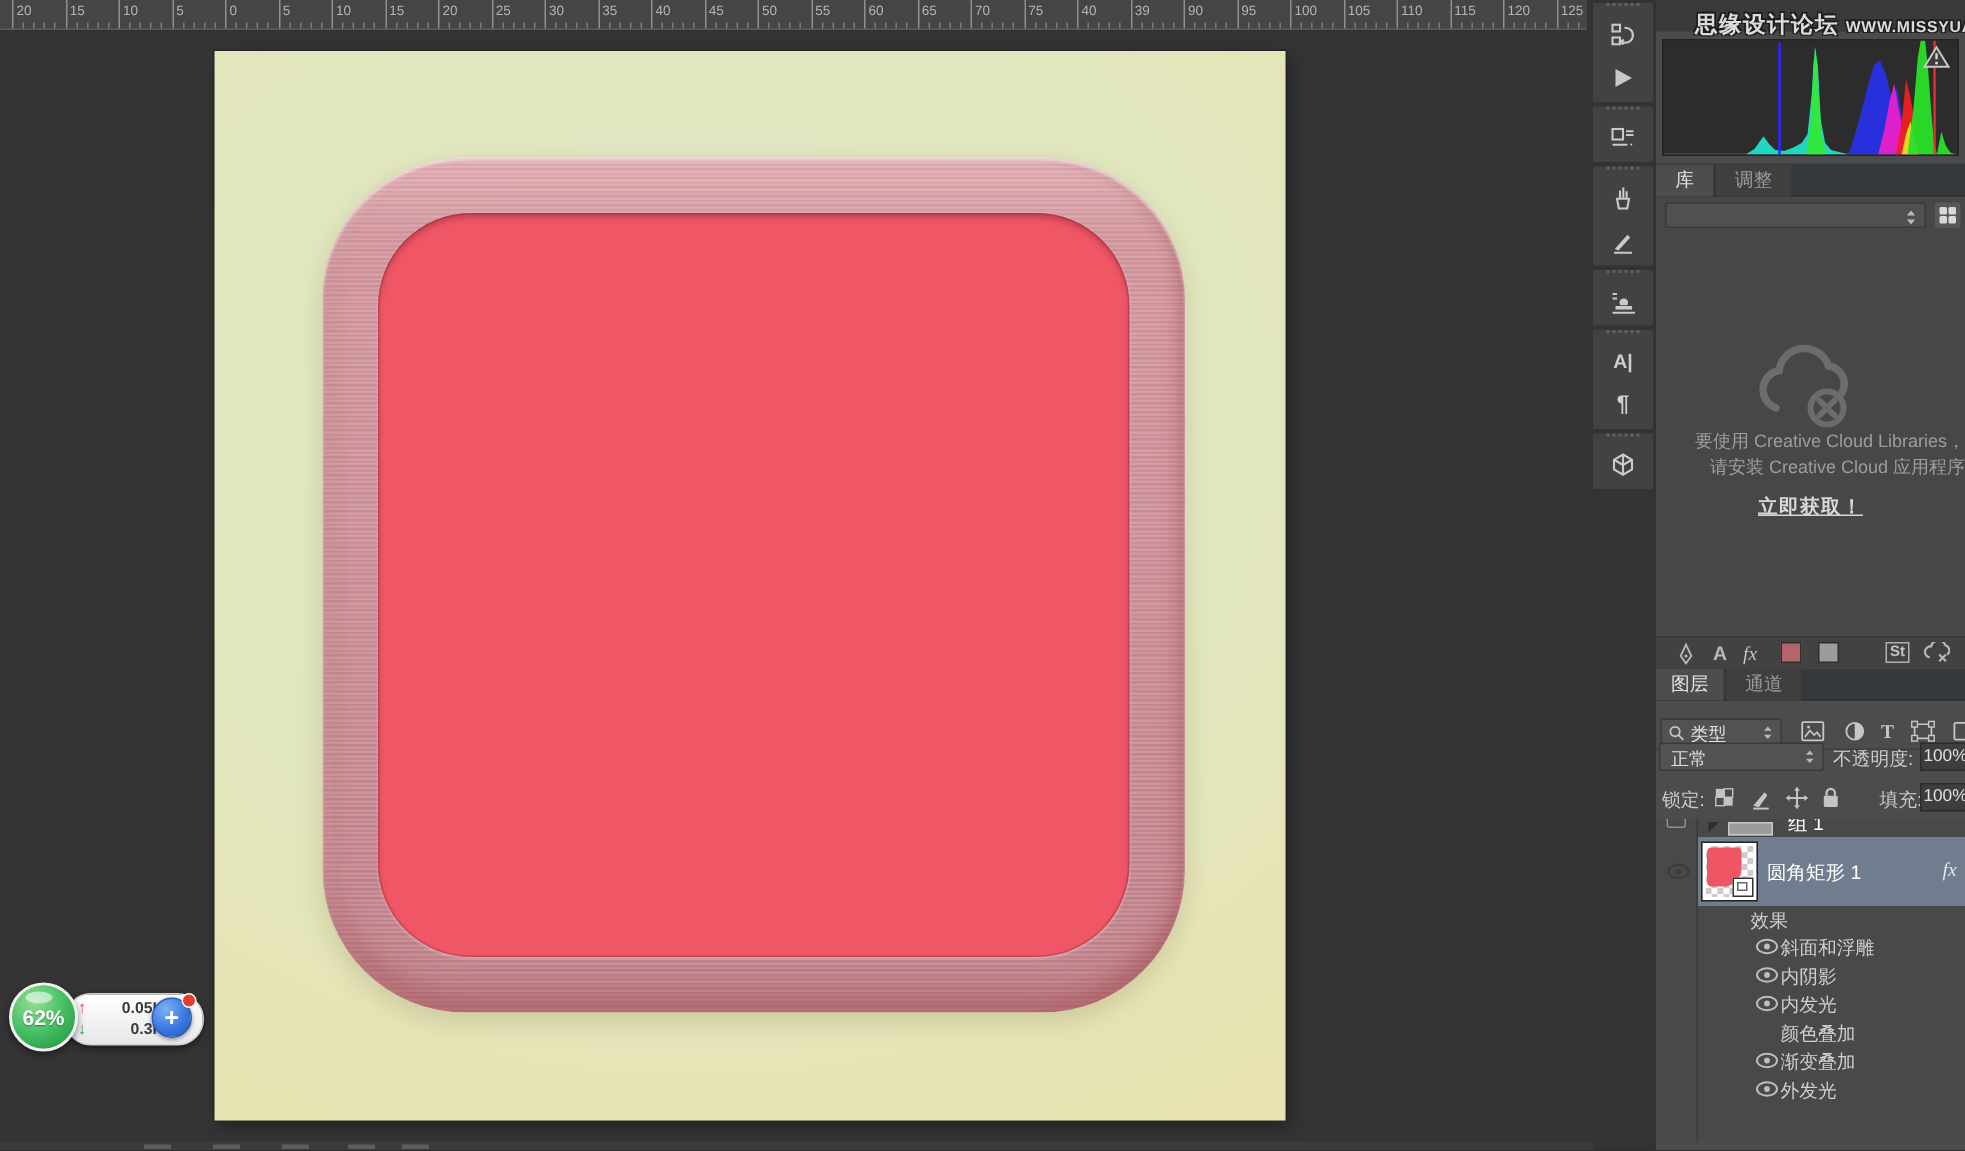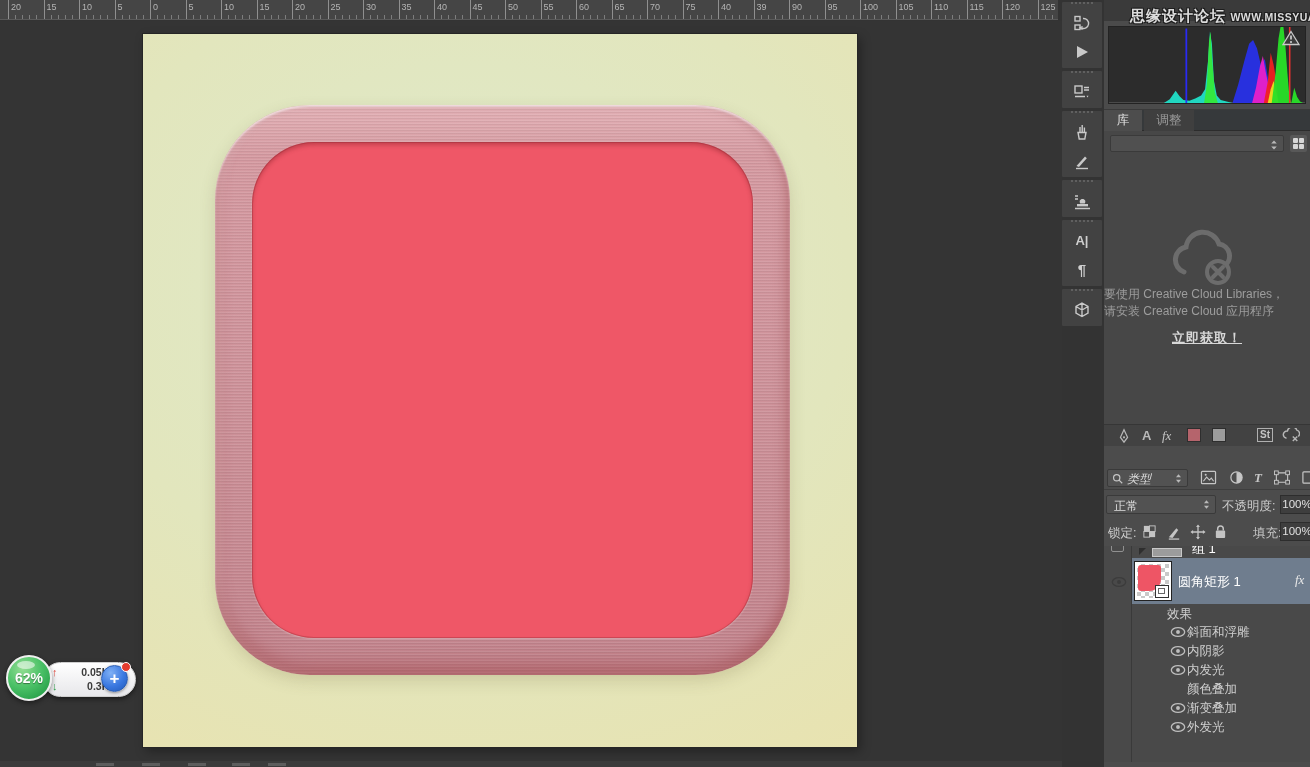--- a/index.html
+++ b/index.html
@@ -68,35 +68,35 @@
   #library { position:absolute; left:0; top:110px; width:206px; height:336px; background:#474747; }
   #lib-dropdown { position:absolute; left:6px; top:25px; width:174px; height:17px;
     background:#505050; border:1px solid #3a3a3a; border-radius:2px; }
   #lib-grid-btn { position:absolute; left:186px; top:25px; width:17px; height:17px;
     background:#585858; border-radius:2px; }
   .updown { position:absolute; right:4px; top:3px; }
   .gridico { position:absolute; left:3px; top:3px; width:11px; height:11px;
     display:grid; grid-template-columns:5px 5px; grid-gap:1px; }
   .gridico div { background:#d8d8d8; border-radius:1px; height:5px; }
   #lib-cloud { position:absolute; left:52px; top:118px; }
-  .lib-msg { position:absolute; left:0; width:206px; text-align:left; font-size:12px; color:#9d9d9d; }
+  .lib-msg { position:absolute; left:0; width:206px; text-align:right; font-size:12px; color:#9d9d9d; }
   #lib-link { position:absolute; left:0; top:219px; width:206px; text-align:center;
     font-size:13px; font-weight:bold; color:#d8d8d8; text-decoration:underline; letter-spacing:1px; }
   #lib-footer { position:absolute; left:0; top:314px; width:206px; height:22px;
     background:#424242; border-top:1px solid #363636; }
   .lf-item { position:absolute; top:3px; color:#b8b8b8; }
   .swatch { width:14px; height:14px; border:1px solid #2e2e2e; }
   .stbox { font-size:10px; font-weight:bold; border:1px solid #b0b0b0; color:#c4c4c4;
     padding:0 2px; line-height:12px; display:inline-block; }
   .fx-text { font-family:"Liberation Serif", serif; font-style:italic; font-size:13px; color:#c4c4c4; }
 
   
   #layers { position:absolute; left:0; top:446px; width:206px; height:321px; background:#4c4c4c; }
-  #filter-row { position:absolute; left:0; top:20px; width:206px; height:24px; background:#4c4c4c;
-    border-bottom:1px solid #3e3e3e;font-style:italic; }
+  #filter-row { position:absolute; left:0; top:30px; width:206px; height:24px; background:#4c4c4c;
+    border-bottom:1px solid #3e3e3e; }
   .ddbox { position:absolute; background:#525252; border:1px solid #3a3a3a; border-radius:2px;
     color:#dedede; font-size:12px; }
   .frow-ico { position:absolute; top:4px; color:#c6c6c6; }
   #blend-row { position:absolute; left:0; top:45px; width:206px; height:28px; }
   #lock-row { position:absolute; left:0; top:73px; width:206px; height:27px; }
   .plabel { position:absolute; font-size:12.5px; color:#cccccc; }
   .valbox { position:absolute; width:34px; height:19px; background:#3e3e3e; border:1px solid #2d2d2d;
     color:#e0e0e0; font-size:11.5px; line-height:17px; text-align:center; }
   .lockico { position:absolute; top:5px; color:#c4c4c4; }
 
@@ -473,20 +473,24 @@
         <span class="lf-item stbox" style="left:153px">St</span>
         <span class="lf-item" style="left:178px">
           <svg width="18" height="15" viewBox="0 0 20 16">
             <path d="M5 11 a4 4 0 0 1 1-8 5.5 5.5 0 0 1 10.5-1 4 4 0 0 1 1.5 7" fill="none" stroke="#b8b8b8" stroke-width="1.6"></path>
             <path d="M12 9 l5 5 M17 9 l-5 5" stroke="#b8b8b8" stroke-width="1.6"></path>
           </svg></span>
       </div>
     </div>
 
     <div id="layers">
+      <div class="tabbar" style="top:0">
+        <span class="tab active" style="left:0;min-width:45px">图层</span>
+        <span class="tab inactive" style="left:47px;min-width:50px">通道</span>
+      </div>
 
       <div id="filter-row">
         <div class="ddbox" style="left:3px;top:3px;width:81px;height:18px">
           <svg style="position:absolute;left:4px;top:3px" width="11" height="11" viewBox="0 0 14 14">
             <circle cx="6" cy="6" r="4" fill="none" stroke="#c6c6c6" stroke-width="1.5"></circle>
             <path d="M9 9 L13 13" stroke="#c6c6c6" stroke-width="1.5"></path>
           </svg>
           <span style="position:absolute;left:19px;top:1px">类型</span>
           <svg class="updown" width="9" height="11" viewBox="0 0 10 13">
             <path d="M2 5 L5 1.5 8 5 Z M2 8 L5 11.5 8 8 Z" fill="#b9b9b9"></path>

